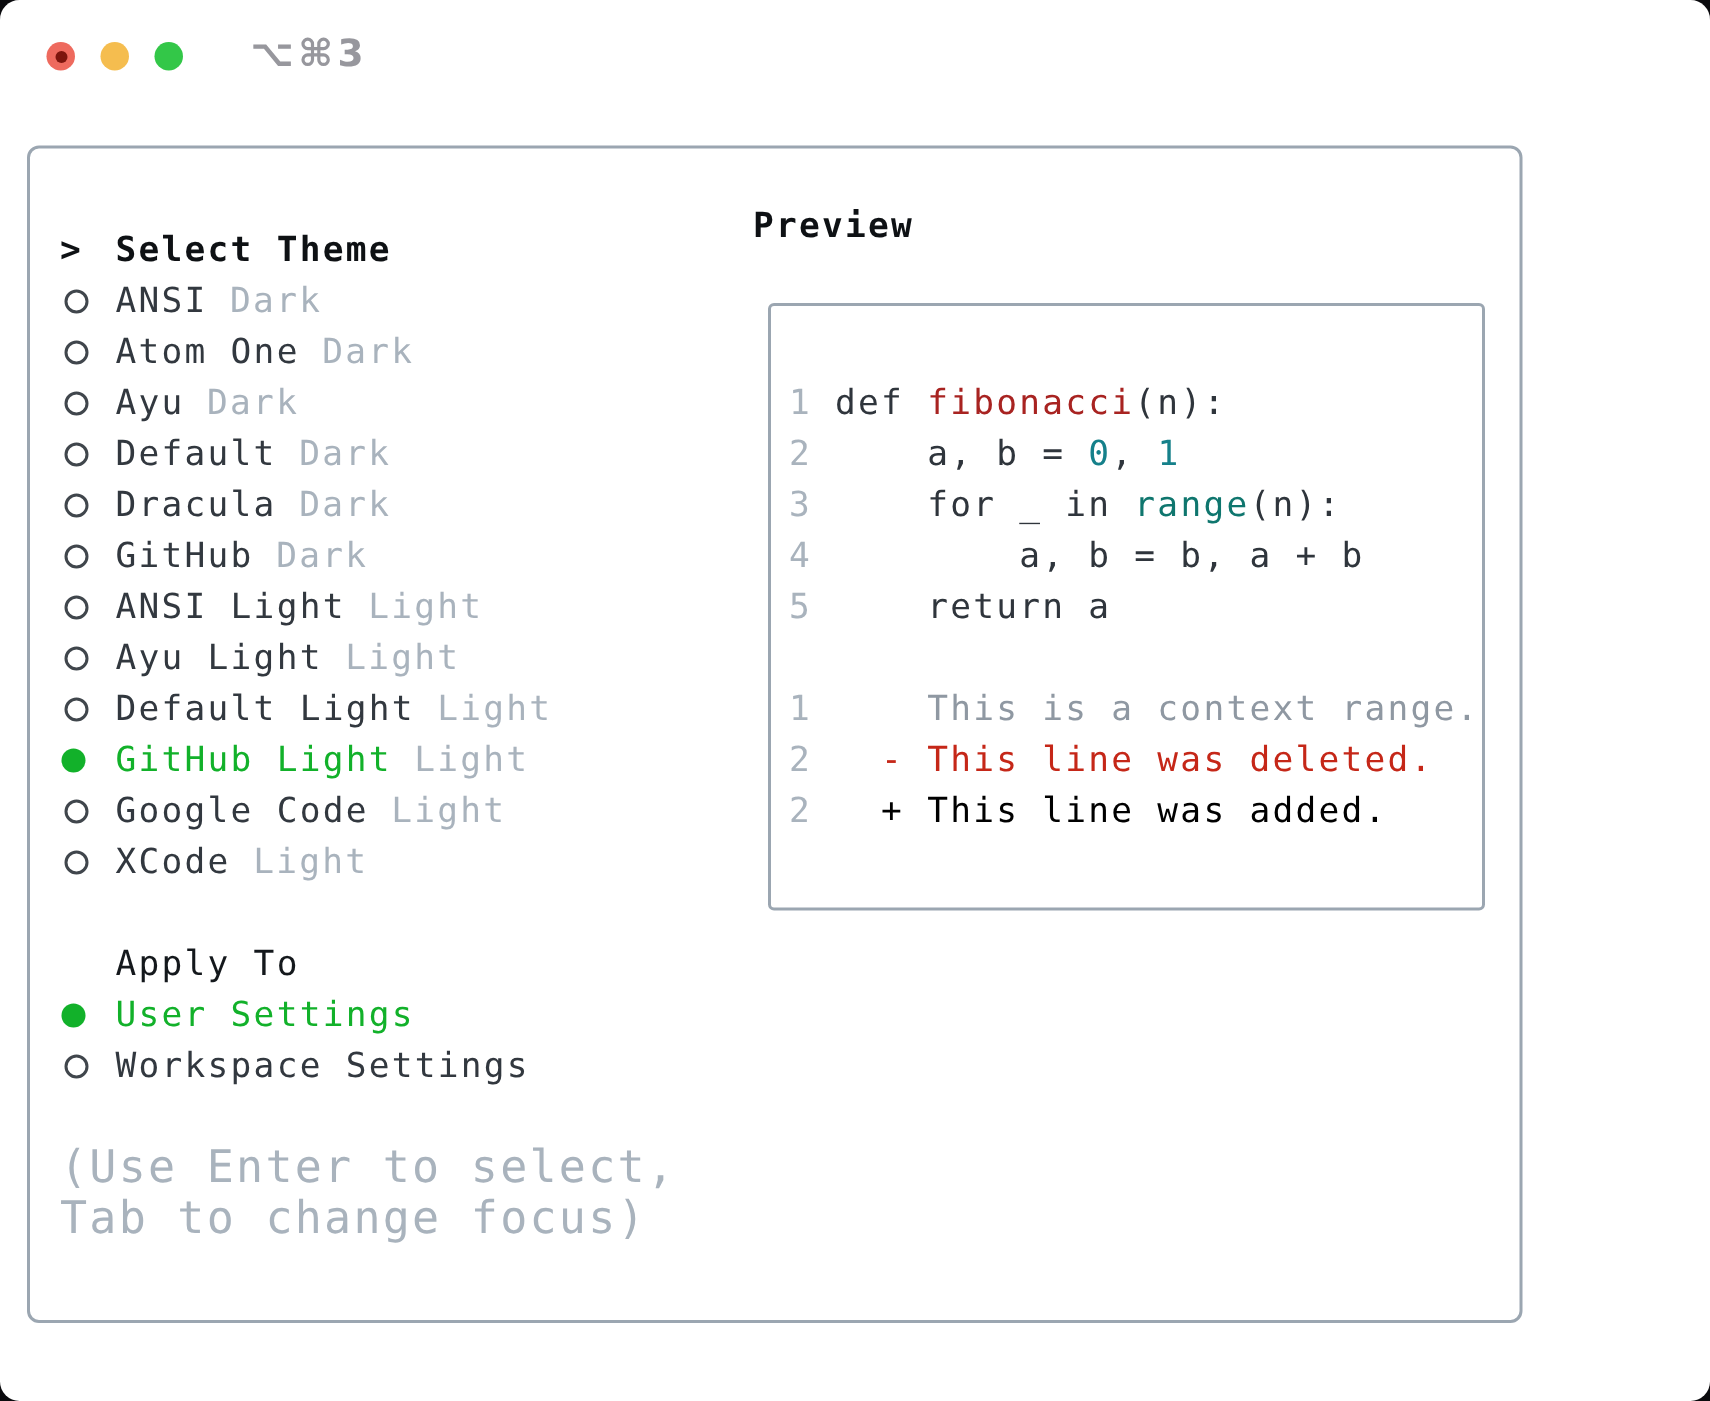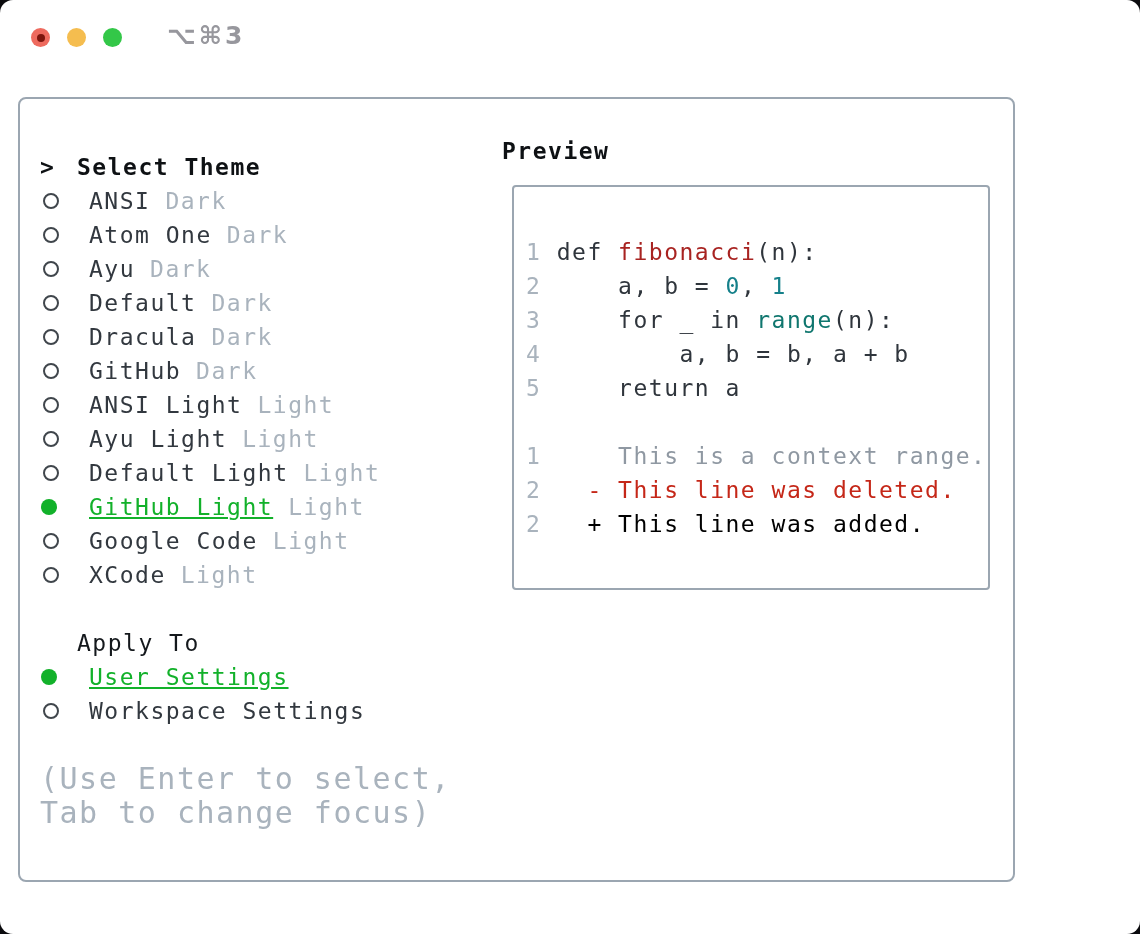--- a/index.html
+++ b/index.html
@@ -35,33 +35,33 @@
   .row{height:34px;display:flex;align-items:center;
        font-size:23px;letter-spacing:1.5px;color:#32383f;white-space:pre;}
   .spacer{height:34px;}
   
   .left-col{position:absolute;left:20px;top:51px;}
   .bullet-cell{width:37px;flex:none;display:flex;align-items:center;}
   .prompt{font-weight:bold;color:#0e1114;font-size:23px;}
   .header-label{font-weight:bold;color:#0e1114;text-align:center;}
   .ring{width:12px;height:12px;border:2.5px solid #40464c;border-radius:50%;margin-left:3px;}
   .dot{width:16px;height:16px;background:#12b12a;border-radius:50%;margin-left:1px;}
-  .theme-name{color:#32383f;margin-left:12px;}
-  .row.selected .theme-name{color:#12b12a;text-decoration:underline;}
+  .theme-name{color:#32383f;}
+  .row.selected .theme-name{color:#12b12a;}
   .theme-variant{color:#a9b3bd;margin-left:15px;text-align:center;}
   .apply-header{color:#14181c;}
   .help{
     width:465px;font-size:30px;line-height:34px;letter-spacing:1.5px;
     color:#a9b3bd;
   }
   
   .preview-header{position:absolute;left:482px;top:35px;}
   .preview-header span{font-weight:bold;color:#0e1114;}
   .preview-box{
-    position:absolute;left:492px;top:86px;width:474px;height:401px;
+    position:absolute;left:492px;top:103px;width:474px;height:401px;
     border:2px solid #9ba6b1;border-radius:4px;background:#fff;overflow:hidden;
   }
   .code{padding:48px 0 0 12px;}
   .code-line{height:34px;line-height:34px;font-size:23px;letter-spacing:1.5px;white-space:pre;}
   .tok-ln{color:#a9b3bd;}
   .tok-plain{color:#2f353c;}
   .tok-func{color:#a82321;}
   .tok-number{color:#15808a;}
   .tok-builtin{color:#0f766e;}
   .tok-context{color:#8f98a2;}

